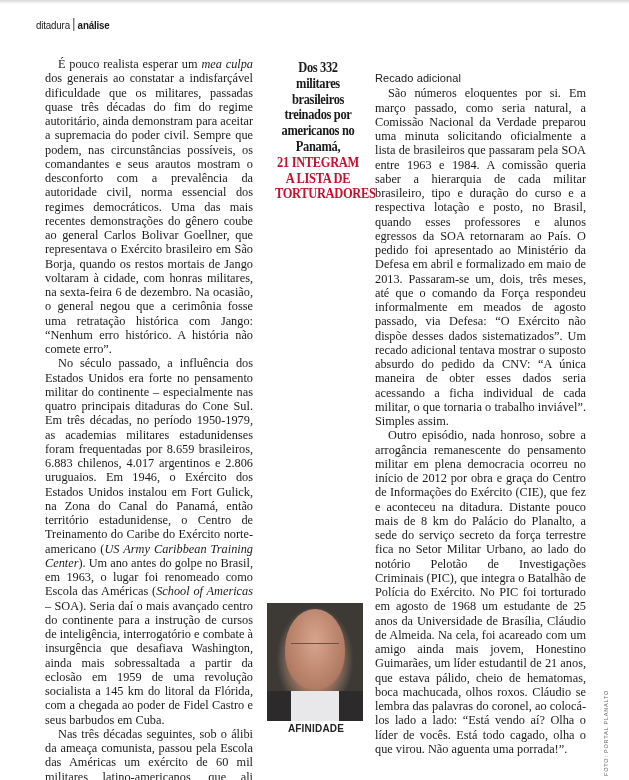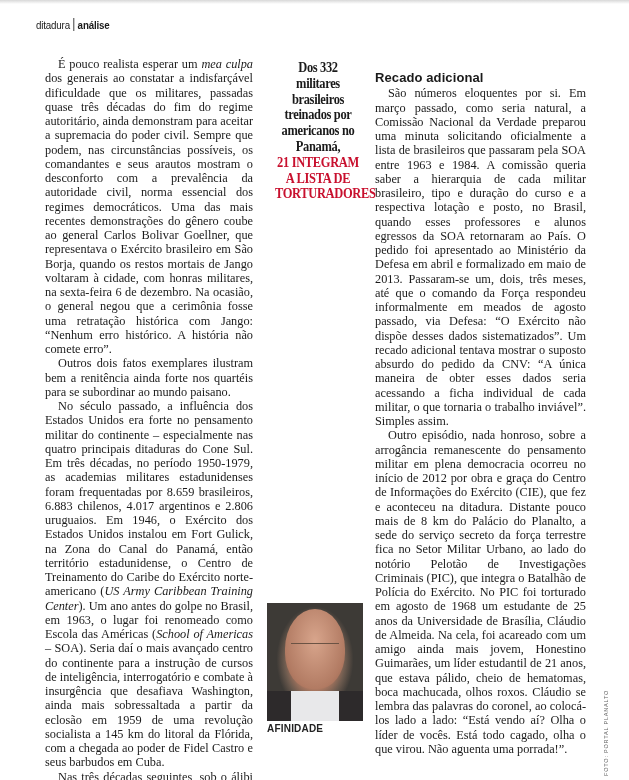--- a/index.html
+++ b/index.html
@@ -8,44 +8,43 @@
     .topbar { position: absolute; left: 0; top: 0; width: 629px; height: 4px; background: linear-gradient(#d8d8d8, #fff); }
     .section-label { position: absolute; left: 36px; top: 18px; font-family: "Liberation Sans", sans-serif; font-size: 11.5px; letter-spacing: -0.2px; transform: scaleX(0.85); transform-origin: left; white-space: nowrap; }
     .section-label .sep { display: inline-block; width: 1px; height: 13px; background: #222; vertical-align: -2px; margin: 0 4px; }
     .section-label .sub { font-weight: bold; }
     .col { position: absolute; font-size: 12.3px; line-height: 14.25px; text-align: justify; hyphens: none; }
     .col-left { left: 45px; top: 57px; width: 208px; }
     .col-right { left: 375px; top: 57px; width: 211px; }
     .col p { text-indent: 13px; font-family: Liberation Serif, serif; }
     .col p.noindent { text-indent: 0; }
     .col em { font-style: italic; }
-    .subhead { font-family: "Liberation Sans", sans-serif; font-weight: bold; font-size: 13px; margin: 14px 0 1px; letter-spacing: 0.1px; }
+    .subhead { font-family: "Liberation Sans", sans-serif; font-weight: normal; font-size: 11px; margin: 14px 0 1px; letter-spacing: 0.1px; }
     .pullquote { position: absolute; left: 268px; top: 60px; width: 100px; text-align: center; font-family: "Liberation Serif", serif; font-weight: bold; font-size: 14.5px; line-height: 15.8px; letter-spacing: -0.4px; transform: scaleX(0.86); transform-origin: center top; }
     .pullquote .dark { color: #1a1a1a; display: block; }
     .pullquote .red { color: #c8102e; display: block; }
     .photo { position: absolute; left: 267px; top: 603px; width: 96px; height: 118px; background: radial-gradient(ellipse 40% 45% at 50% 48%, #c9947c 0%, #b07a62 55%, #6b5a4e 80%, #3d3a36 100%); overflow: hidden; }
     .photo .head { position: absolute; left: 18px; top: 6px; width: 60px; height: 80px; border-radius: 50% 50% 45% 45%; background: radial-gradient(ellipse at 50% 40%, #d8a58c, #b27b63 70%, #8e5e4b); }
     .photo .glasses { position: absolute; left: 24px; top: 40px; width: 48px; height: 8px; border-top: 1px solid #6b5344; }
     .photo .shirt { position: absolute; left: 0; bottom: 0; width: 96px; height: 30px; background: linear-gradient(90deg, #2d2a2b 0 25%, #e8e8ea 25% 75%, #2d2a2b 75%); }
-    .caption { position: absolute; left: 267px; top: 724px; width: 98px; text-align: left; font-family: "Liberation Sans", sans-serif; font-size: 9.2px; line-height: 10.6px; color: #222; }
+    .caption { position: absolute; left: 267px; top: 724px; width: 98px; text-align: center; font-family: "Liberation Sans", sans-serif; font-size: 9.2px; line-height: 10.6px; color: #222; }
     .caption .title { font-weight: bold; font-size: 10px; display: block; letter-spacing: 0.2px; }
     .credit { position: absolute; left: 603px; top: 776px; font-family: "Liberation Sans", sans-serif; font-size: 5.5px; letter-spacing: 0.8px; color: #666; transform: rotate(-90deg); transform-origin: left top; white-space: nowrap; }
   </style>
 </head>
 <body>
 
 <div class="topbar"></div>
 
 <div class="section-label">
   <span>ditadura</span><span class="sep"></span><span class="sub">análise</span>
 </div>
 
 <div class="col col-left">
   <p><span>É pouco realista esperar um </span><em>mea culpa</em><span> dos generais ao constatar a indisfarçável dificuldade que os militares, passadas quase três décadas do fim do regime autoritário, ainda demonstram para aceitar a supremacia do poder civil. Sempre que podem, nas circunstâncias possíveis, os comandantes e seus arautos mostram o desconforto com a prevalência da autoridade civil, norma essencial dos regimes democráticos. Uma das mais recentes demonstrações do gênero coube ao general Carlos Bolivar Goellner, que representava o Exército brasileiro em São Borja, quando os restos mortais de Jango voltaram à cidade, com honras militares, na sexta-feira 6 de dezembro. Na ocasião, o general negou que a cerimônia fosse uma retratação histórica com Jango: “Nenhum erro histórico. A história não comete erro”.</span></p>
-  <p>Outros dois fatos exemplares ilustram bem a renitência ainda forte nos quartéis para se subordinar ao mundo paisano.</p>
   <p><span>No século passado, a influência dos Estados Unidos era forte no pensamento militar do continente – especialmente nas quatro principais ditaduras do Cone Sul. Em três décadas, no período 1950-1979, as academias militares estadunidenses foram frequentadas por 8.659 brasileiros, 6.883 chilenos, 4.017 argentinos e 2.806 uruguaios. Em 1946, o Exército dos Estados Unidos instalou em Fort Gulick, na Zona do Canal do Panamá, então território estadunidense, o Centro de Treinamento do Caribe do Exército norte-americano (</span><em>US Army Caribbean Training Center</em><span>). Um ano antes do golpe no Brasil, em 1963, o lugar foi renomeado como Escola das Américas (</span><em>School of Americas</em><span> – SOA). Seria daí o mais avançado centro do continente para a instrução de cursos de inteligência, interrogatório e combate à insurgência que desafiava Washington, ainda mais sobressaltada a partir da eclosão em 1959 de uma revolução socialista a 145 km do litoral da Flórida, com a chegada ao poder de Fidel Castro e seus barbudos em Cuba.</span></p>
   <p>Nas três décadas seguintes, sob o álibi da ameaça comunista, passou pela Escola das Américas um exército de 60 mil militares latino-americanos, que ali aprenderam as técnicas e assumiram as fobias que os levariam aos golpes militares e aos centros de tortura que disseminaram pela América Latina. Por lá transitaram 332 militares brasileiros – 325 alunos e sete</p>
 </div>
 
 <div class="pullquote">
   <span class="dark">Dos 332 militares brasileiros treinados por americanos no Panamá,</span>
   <span class="red">21 INTEGRAM A LISTA DE TORTURADORES</span>
 </div>
 
 <div class="photo">

